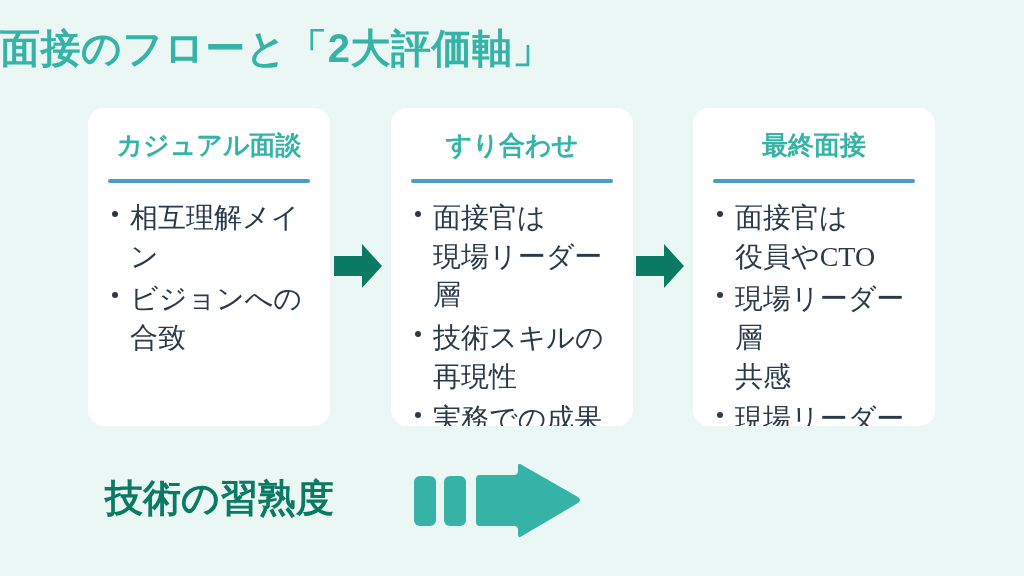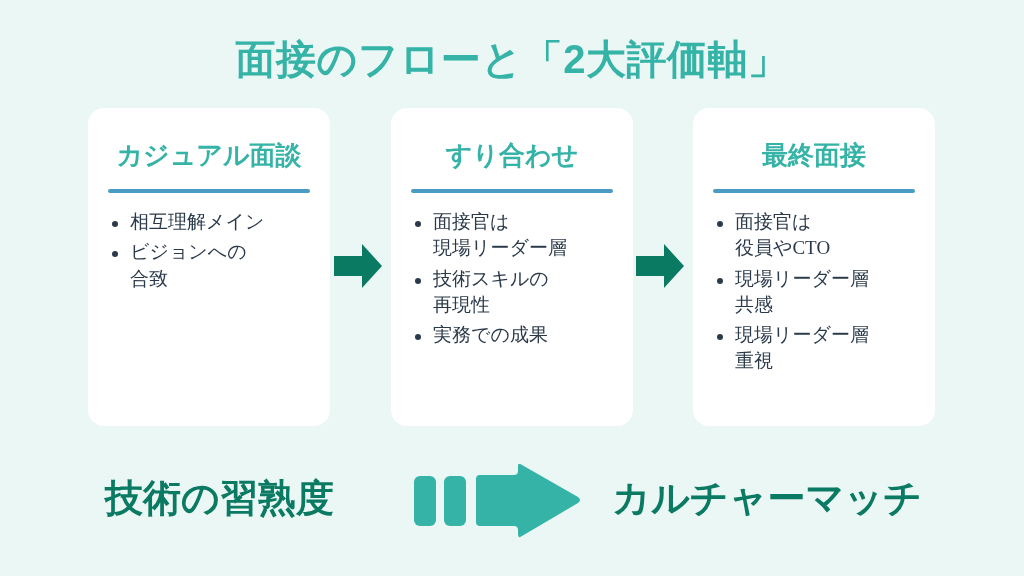--- a/index.html
+++ b/index.html
@@ -21,28 +21,26 @@
     background: #eaf7f5;
     box-sizing: border-box;
   }
 
   
   .slide-title {
     position: absolute;
     top: 24px;
     left: 0;
     width: 1024px;
-    text-align: center;
     font-size: 40px;
     font-weight: bold;
     color: #35b3a6;
     letter-spacing: 0.5px;
     line-height: 1.2;
     white-space: nowrap;
-    margin-top: 11px;
   }
 
   
   .cards-row {
     position: absolute;
     top: 108px;
     left: 88px;
     width: 848px;
     height: 318px;
   }
@@ -61,42 +59,42 @@
   .card.c0 { left: 0px; }
   .card.c1 { left: 303px; }
   .card.c2 { left: 605px; font-family: Liberation Serif, serif; }
 
   .card-heading {
     font-size: 26px;
     font-weight: bold;
     color: #35b3a6;
     text-align: center;
     line-height: 1.2;
-    margin: 16px 0 0 0;
+    margin: 6px 0 0 0;
     white-space: nowrap;
   }
 
   .card-divider {
     height: 4px;
     background: #4a9cc4;
     border-radius: 2px;
     margin: 18px 6px 0 6px;
   }
 
   .card-list {
     list-style: none;
     margin: 16px 0 0 0;
     padding: 0 0 0 8px;
   }
 
   .card-list li {
     position: relative;
     padding-left: 20px;
     margin-bottom: 4px;
-    font-size: 19px;
+    font-size: 28px;
     line-height: 1.38;
     color: #2b3a4a;
     white-space: pre-line;
   }
 
   .card-list li::before {
     content: "";
     position: absolute;
     left: 2px;
     top: 12px;
@@ -207,16 +205,15 @@
     <div class="bottom-label left">技術の習熟度</div>
 
     <div class="bottom-arrow">
       <svg width="175" height="74" viewBox="0 0 175 74" aria-hidden="true">
         <rect x="4" y="12" width="22" height="50" rx="6" ry="6" fill="#35b3a6"></rect>
         <rect x="34" y="12" width="22" height="50" rx="6" ry="6" fill="#35b3a6"></rect>
         <path d="M66 15 Q66 11 70 11 L104 11 Q108 11 108 7 L108 2 Q108 -2 112 1 L168 33 Q172 36 168 39 L112 72 Q108 75 108 70 L108 66 Q108 62 104 62 L70 62 Q66 62 66 58 Z" fill="#35b3a6"></path>
       </svg>
     </div>
 
-    <div class="bottom-label right">カルチャーマッチ</div>
   </div>
 
 </div>
 
 </body></html>

